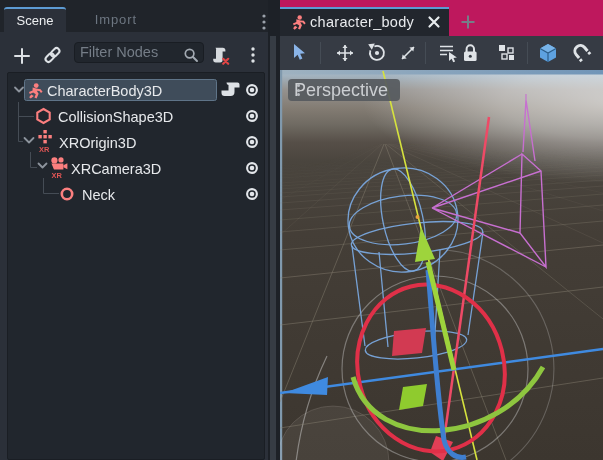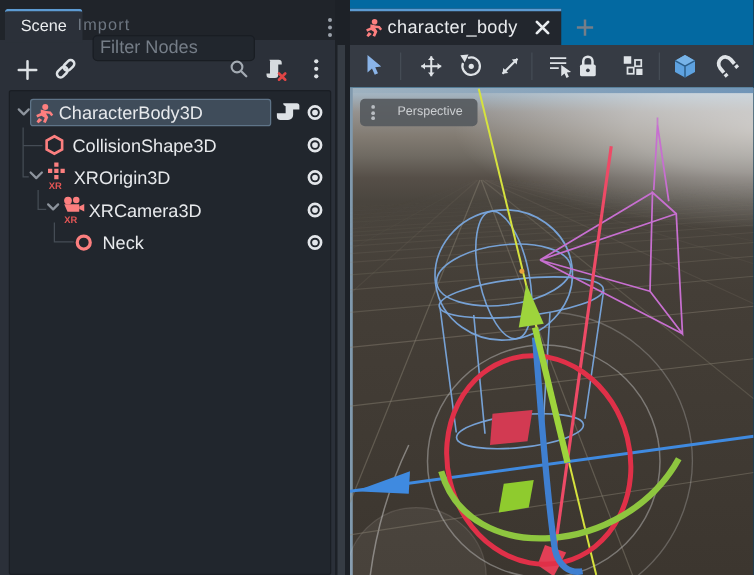--- a/index.html
+++ b/index.html
@@ -4,35 +4,35 @@
 #root{position:relative;width:603px;height:460px;overflow:hidden;
   font-family:"Liberation Sans",sans-serif;background:#20242a;}
 .abs{position:absolute;}
 
 #ldock{left:0;top:0;width:268px;height:460px;background:#20242a;padding-left:13px;}
 #lbody{left:0;top:32px;width:268px;height:428px;background:#2b3039;}
 #scenetab{left:4px;top:7px;width:62px;height:25px;background:#2b3039;
   border-top:2px solid #5d9bd3;border-top-left-radius:3px;border-top-right-radius:3px;
   color:#eceef0;font-size:13px;text-align:center;line-height:23px;}
 #importtab{left:62px;top:7px;width:75px;height:25px;color:#6d7681;font-size:13px;letter-spacing:0.9px;
-  text-align:left;line-height:25px;}
-#filterbox{left:74px;top:28px;width:130px;height:21px;background:#21262d;
+  text-align:right;line-height:25px;}
+#filterbox{left:74px;top:42px;width:130px;height:21px;background:#21262d;
   border:1px solid #191d23;border-radius:4px;box-sizing:border-box;}
 #filterbox span{color:#757d87;font-size:14.5px;position:absolute;left:5px;top:1px;}
 #treepanel{left:7px;top:72px;width:258px;height:388px;background:#21262d;
   border:1px solid #1a1e24;border-radius:2px;box-sizing:border-box;}
 
-#rpanel{left:280px;top:0;width:323px;height:460px;background:#0369a1;}
+#rpanel{left:280px;top:0;width:323px;height:460px;background:#be185d;}
 #rtab{left:0px;top:7px;width:169px;height:29px;background:#22262d;
   border-top:2px solid #5d9bd3;box-sizing:border-box;}
 #rtabtext{left:30px;top:14px;color:#e9ebee;font-size:14.5px;letter-spacing:0.3px;}
 #rtoolbar{left:0;top:36px;width:323px;height:34px;background:#363b44;}
 #vp{left:0;top:70px;width:323px;height:390px;}
 #persp{left:8px;top:9px;height:22px;background:rgba(86,90,94,0.92);border-radius:4px;
-  color:#cccfd2;font-size:10px;line-height:22px;padding:0 12px 0 30px;}
+  color:#cccfd2;font-size:18px;line-height:22px;padding:0 12px 0 6px;}
 .vdots{width:3px;height:3px;border-radius:50%;background:#b9bdc2;position:absolute;}
 </style></head>
 <body>
 <div id="root">
 
   <div id="ldock" class="abs">
     <div id="lbody" class="abs"></div>
     <div id="scenetab" class="abs">Scene</div>
     <div id="importtab" class="abs">Import</div>
 

